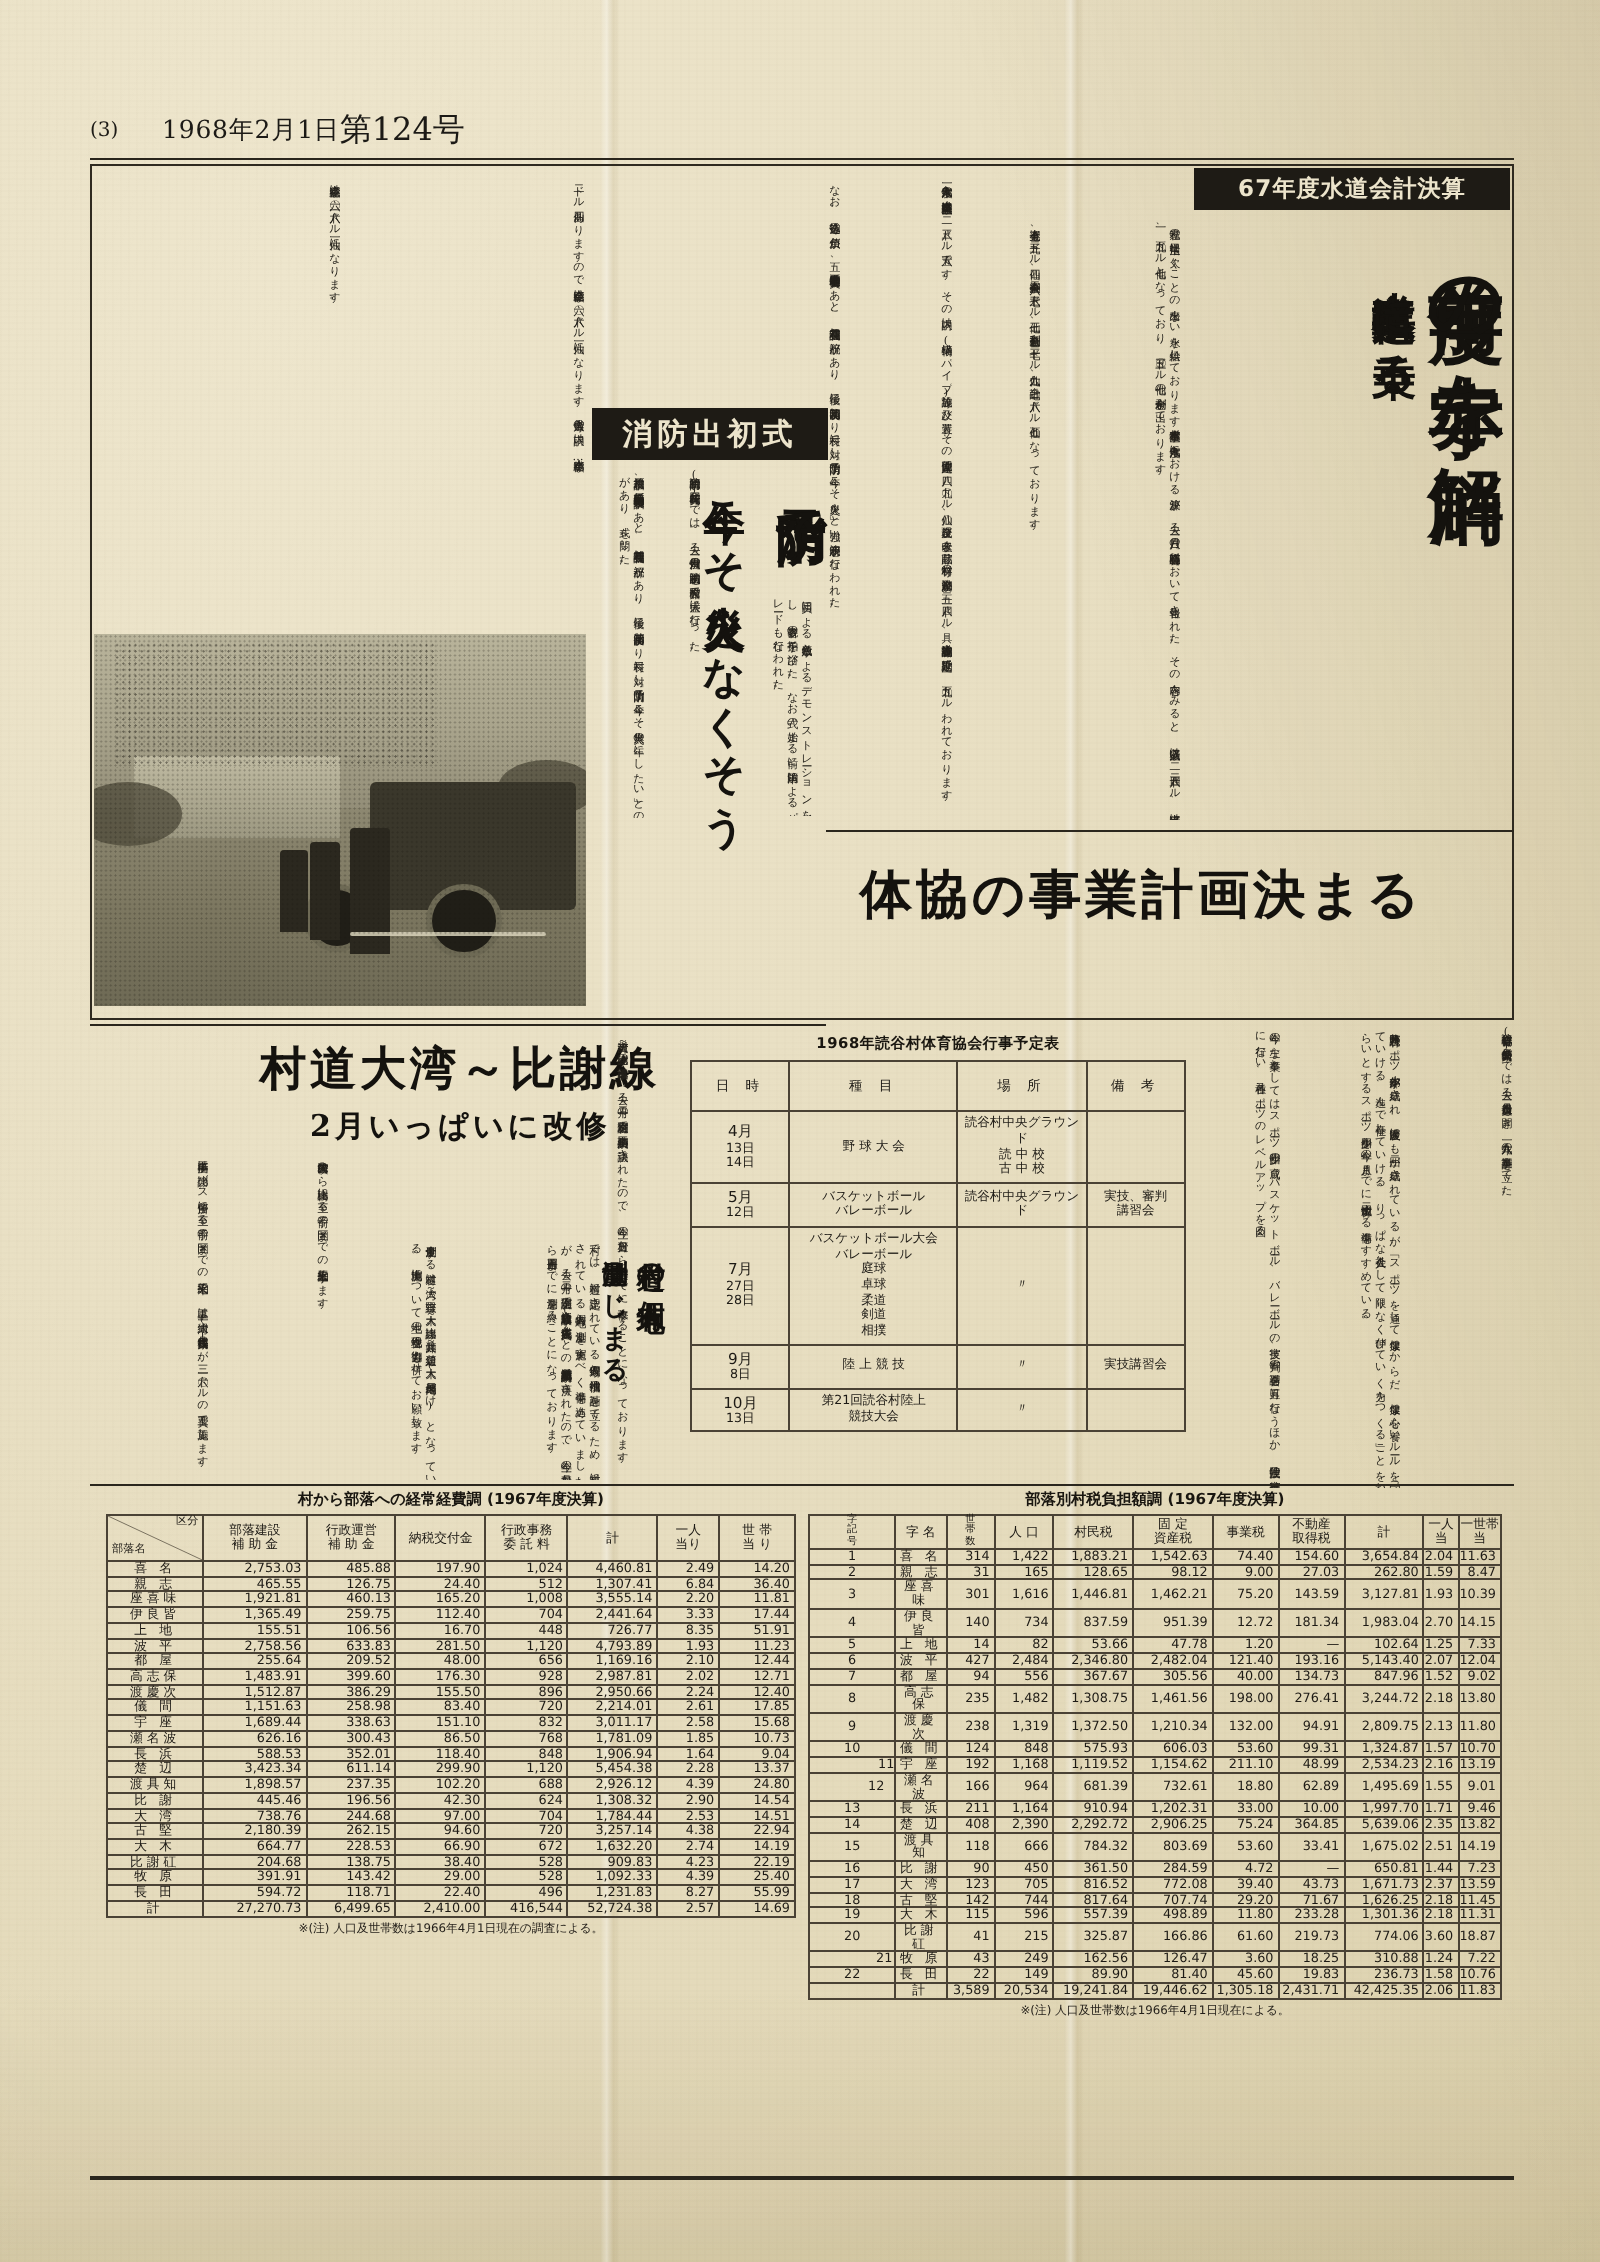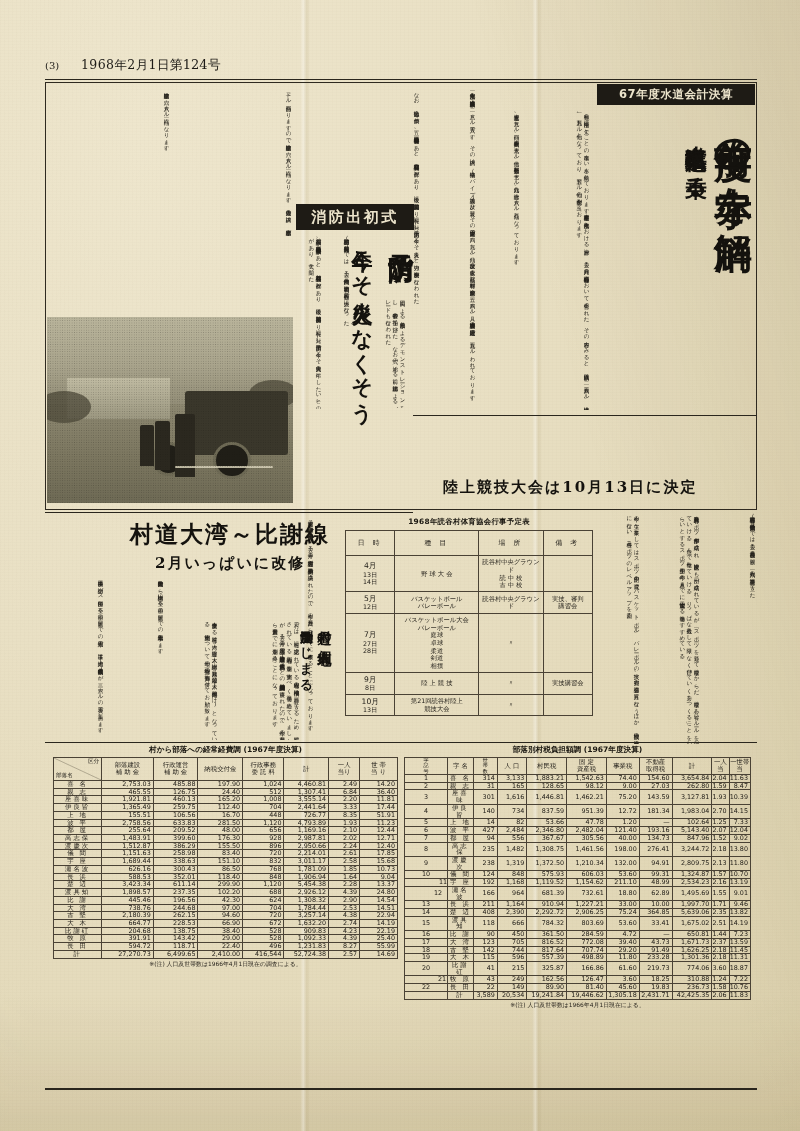--- a/index.html
+++ b/index.html
@@ -31,21 +31,21 @@
   .fold{position:absolute;top:0;bottom:0;width:10px;
     background:linear-gradient(90deg,rgba(255,255,255,0),rgba(255,255,255,.33),rgba(140,120,70,.12),rgba(255,255,255,0));
     pointer-events:none;}
 
   
   #masthead{position:absolute;left:45px;top:52px;width:712px;height:26px;
     display:flex;align-items:center;color:#1c1a16;}
   .mh-page{font-size:10px;width:36px;}
   .mh-date{font-size:12.5px;letter-spacing:.4px;}
   .mh-title{flex:1;text-align:center;font-size:20px;letter-spacing:7px;font-weight:700;}
-  .mh-no{font-size:13px;}
+  .mh-no{font-size:16px;}
 
   
   .rule{position:absolute;background:#2a261d;}
   .box{position:absolute;box-sizing:border-box;border:1.1px solid #2f2a20;}
 
   
   .vtext{
     writing-mode:vertical-rl;text-orientation:upright;
     font-size:6.2px;line-height:1.34;letter-spacing:.18px;
     color:#23201a;text-align:justify;overflow:hidden;
@@ -166,21 +166,21 @@
     <div class="fig" style="left:52%;top:52%;width:8%;height:34%"></div>
     <div class="fig" style="left:44%;top:56%;width:6%;height:26%"></div>
     <div class="fig" style="left:38%;top:58%;width:5.5%;height:22%"></div>
     <div class="hose" style="left:52%;top:80%;width:40%"></div>
     <div class="spray"></div>
     <div class="halft"></div>
   </div>
 
   <div class="box" style="left:413px;top:418px;width:344px;height:92px;border:none"></div>
   <div class="rule" style="left:413px;top:415px;width:344px;height:1.1px"></div>
-  <div class="hhead" style="left:443px;top:478px;font-size:15px;font-weight:700">陸上競技大会は10月13日に決定</div>
+  <div class="hhead" style="left:430px;top:430px;font-size:26px">体協の事業計画決まる</div>
 
   <div id="sched">
     <div class="cap">1968年読谷村体育協会行事予定表</div>
     <table>
       <thead>
           <tr>
         <th style="width:20%">日 時</th>
         <th style="width:34%">種 目</th>
         <th style="width:26%">場 所</th>
         <th style="width:20%">備 考</th>
@@ -618,21 +618,21 @@
             <th style="width: 9%;">
               <div>一世帯当</div>
             </th>
           </tr>
         </thead>
       <tbody id="right-body">
           <tr>
             <td style="text-align: center;">1</td>
             <td class="nm">喜 名</td>
             <td class="num">314</td>
-            <td class="num">3,133</td>
+            <td class="num">1,422</td>
             <td class="num">1,883.21</td>
             <td class="num">1,542.63</td>
             <td class="num">74.40</td>
             <td class="num">154.60</td>
             <td class="num">3,654.84</td>
             <td class="num">2.04</td>
             <td class="num">11.63</td>
           </tr>
           <tr>
             <td style="text-align: center;">2</td>
@@ -776,21 +776,21 @@
             <td class="num">1,495.69</td>
             <td class="num">1.55</td>
             <td class="num">9.01</td>
           </tr>
           <tr>
             <td style="text-align: center;">13</td>
             <td class="nm">長 浜</td>
             <td class="num">211</td>
             <td class="num">1,164</td>
             <td class="num">910.94</td>
-            <td class="num">1,227.21</td>
+            <td class="num">1,202.31</td>
             <td class="num">33.00</td>
             <td class="num">10.00</td>
             <td class="num">1,997.70</td>
             <td class="num">1.71</td>
             <td class="num">9.46</td>
           </tr>
           <tr>
             <td style="text-align: center;">14</td>
             <td class="nm">楚 辺</td>
             <td class="num">408</td>
@@ -843,21 +843,21 @@
             <td class="num">13.59</td>
           </tr>
           <tr>
             <td style="text-align: center;">18</td>
             <td class="nm">古 堅</td>
             <td class="num">142</td>
             <td class="num">744</td>
             <td class="num">817.64</td>
             <td class="num">707.74</td>
             <td class="num">29.20</td>
-            <td class="num">91.49</td>
+            <td class="num">71.67</td>
             <td class="num">1,626.25</td>
             <td class="num">2.18</td>
             <td class="num">11.45</td>
           </tr>
           <tr>
             <td style="text-align: center;">19</td>
             <td class="nm">大 木</td>
             <td class="num">115</td>
             <td class="num">596</td>
             <td class="num">557.39</td>

